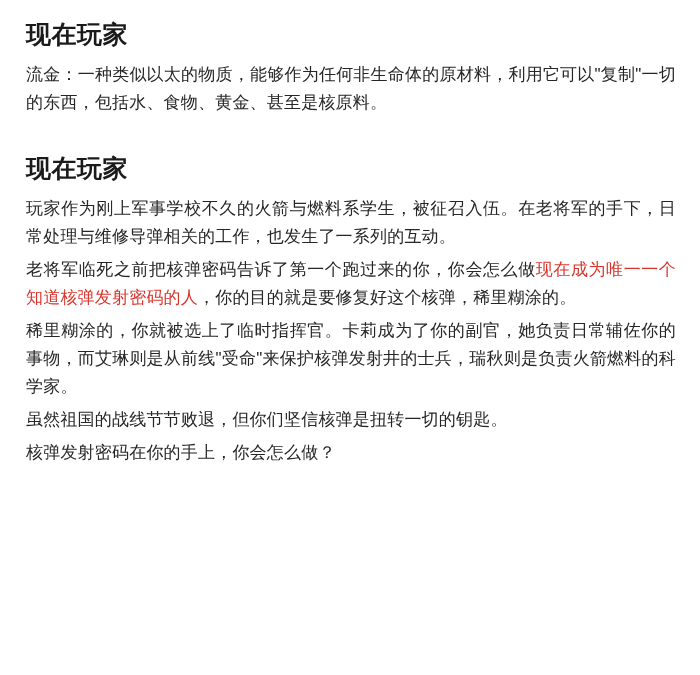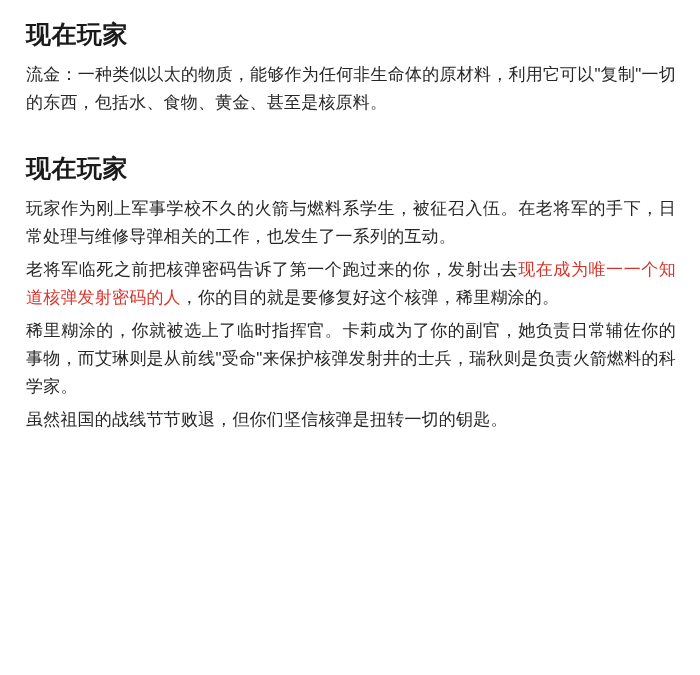--- a/index.html
+++ b/index.html
@@ -50,21 +50,22 @@
 
   <h2 class="sec-heading">现在玩家</h2>
 
   <p class="body-para first-after-heading">流金：一种类似以太的物质，能够作为任何非生命体的原材料，利用它可以"复制"一切的东西，包括水、食物、黄金、甚至是核原料。</p>
 
   <h2 class="sec-heading second">现在玩家</h2>
 
   <p class="body-para first-after-heading">玩家作为刚上军事学校不久的火箭与燃料系学生，被征召入伍。在老将军的手下，日常处理与维修导弹相关的工作，也发生了一系列的互动。</p>
 
 
-  <p class="body-para"><span>老将军临死之前把核弹密码告诉了第一个跑过来的你，发射出去</span><span class="hl-red">现在成为唯一一个知道核弹发射密码的人</span><span>，你的目的就是要修复好这个核弹，稀里糊涂的。</span></p>
+  <p class="body-para"><span>老将军临死之前把核弹密码告诉了第一个跑过来的你，你会怎么做</span><span class="hl-red">现在成为唯一一个知道核弹发射密码的人</span><span>，你的目的就是要修复好这个核弹，稀里糊涂的。</span></p>
 
   <p class="body-para">稀里糊涂的，你就被选上了临时指挥官。卡莉成为了你的副官，她负责日常辅佐你的事物，而艾琳则是从前线"受命"来保护核弹发射井的士兵，瑞秋则是负责火箭燃料的科学家。</p>
 
   <p class="body-para">虽然祖国的战线节节败退，但你们坚信核弹是扭转一切的钥匙。</p>
 
 
+  <p class="body-para">核弹发射密码在你的手上，你会怎么做？</p>
 
 </div>
 
 </body></html>

